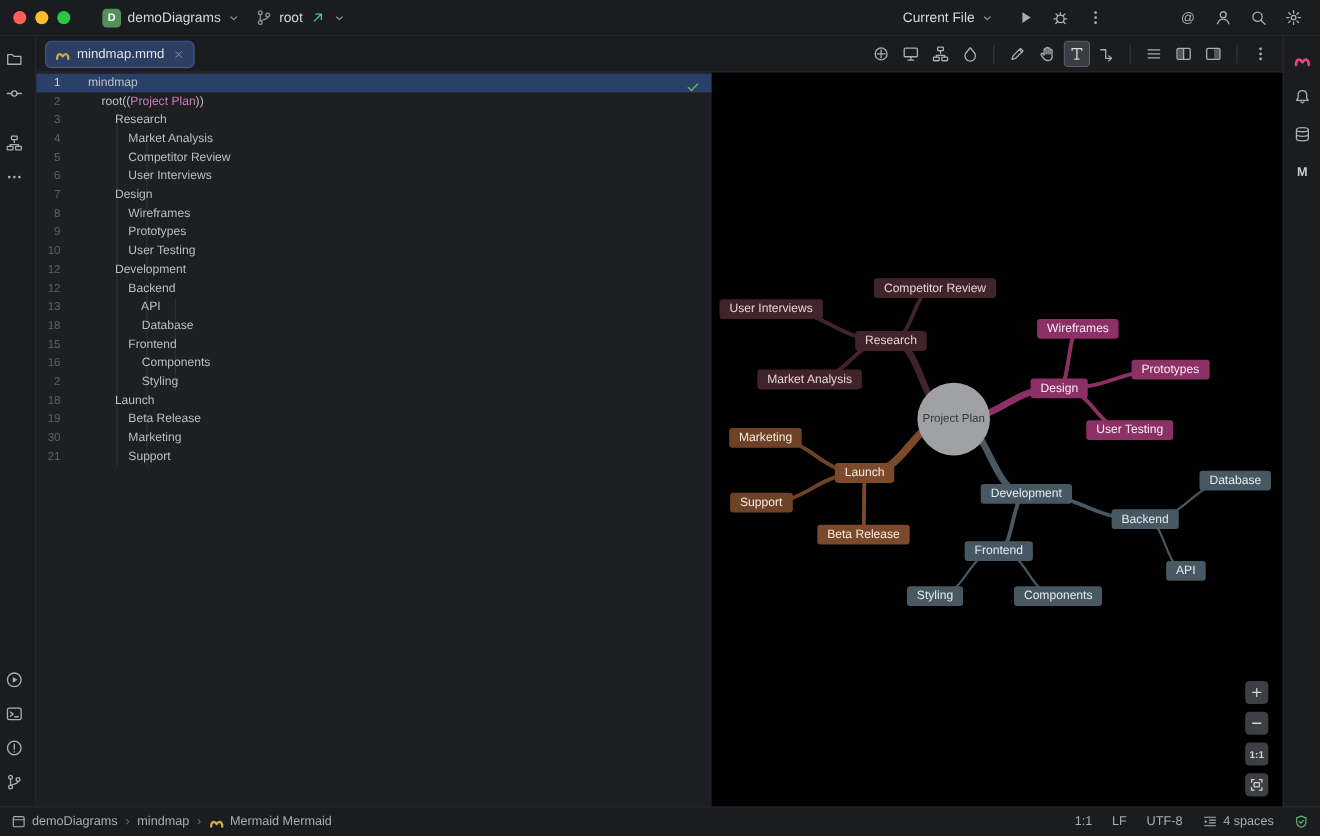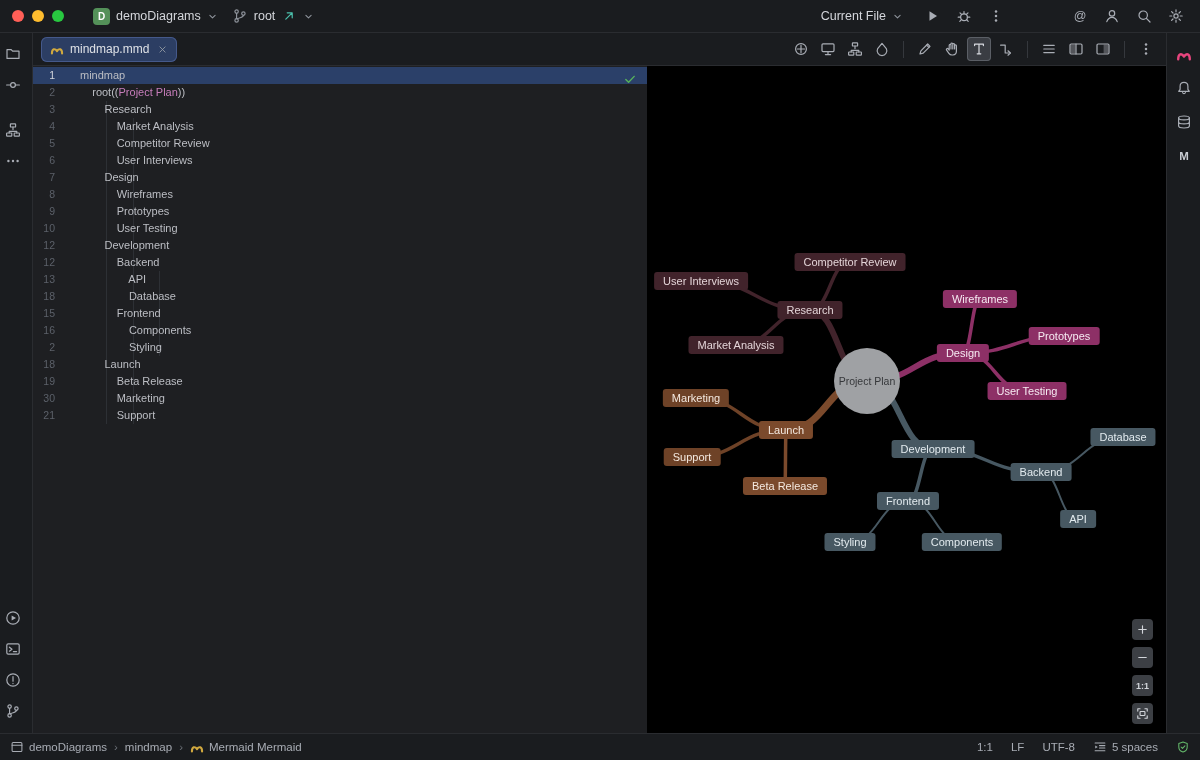--- a/index.html
+++ b/index.html
@@ -546,21 +546,21 @@
           <span>LF</span>
         </span>
         <span class="sb-item">
           <span>UTF-8</span>
         </span>
         <span class="sb-item">
           <svg class="ic " viewBox="0 0 16 16">
             <path d="M2.4 3.4h11.2M7.4 6.4h6.2M7.4 9.2h6.2M2.4 12.2h11.2"></path>
             <path d="M2.6 6.2v3.4L5.4 7.9z" fill="currentColor" stroke="none"></path>
           </svg>
-          <span>5 spaces</span>
+          <span>4 spaces</span>
         </span>
         <span class="sb-item" style="color: rgb(99, 183, 106);">
           <svg class="ic " viewBox="0 0 16 16">
             <path d="M8 2.2l4.8 1.8v4c0 3-2 5-4.8 5.8C5.2 13 3.2 11 3.2 8v-4z"></path>
             <path d="M5.8 8l1.6 1.6 2.8-3"></path>
           </svg>
         </span>
       </span>
   </div>
 

